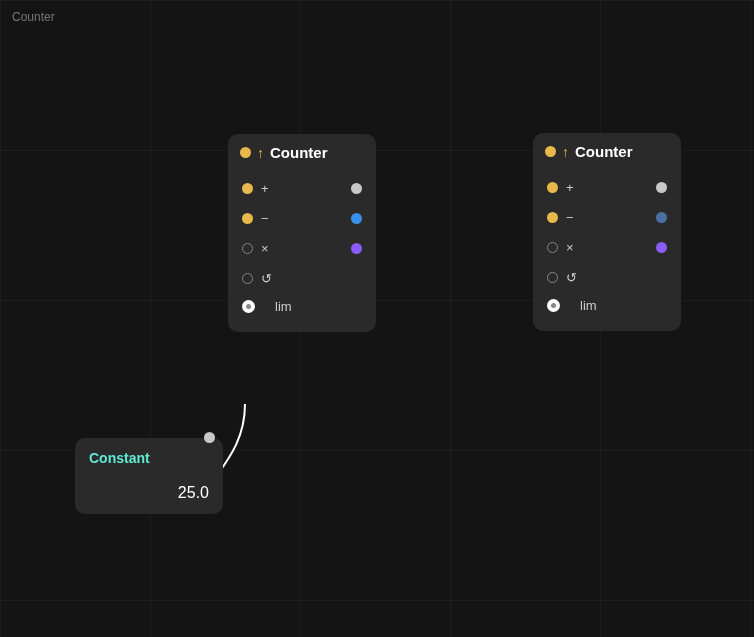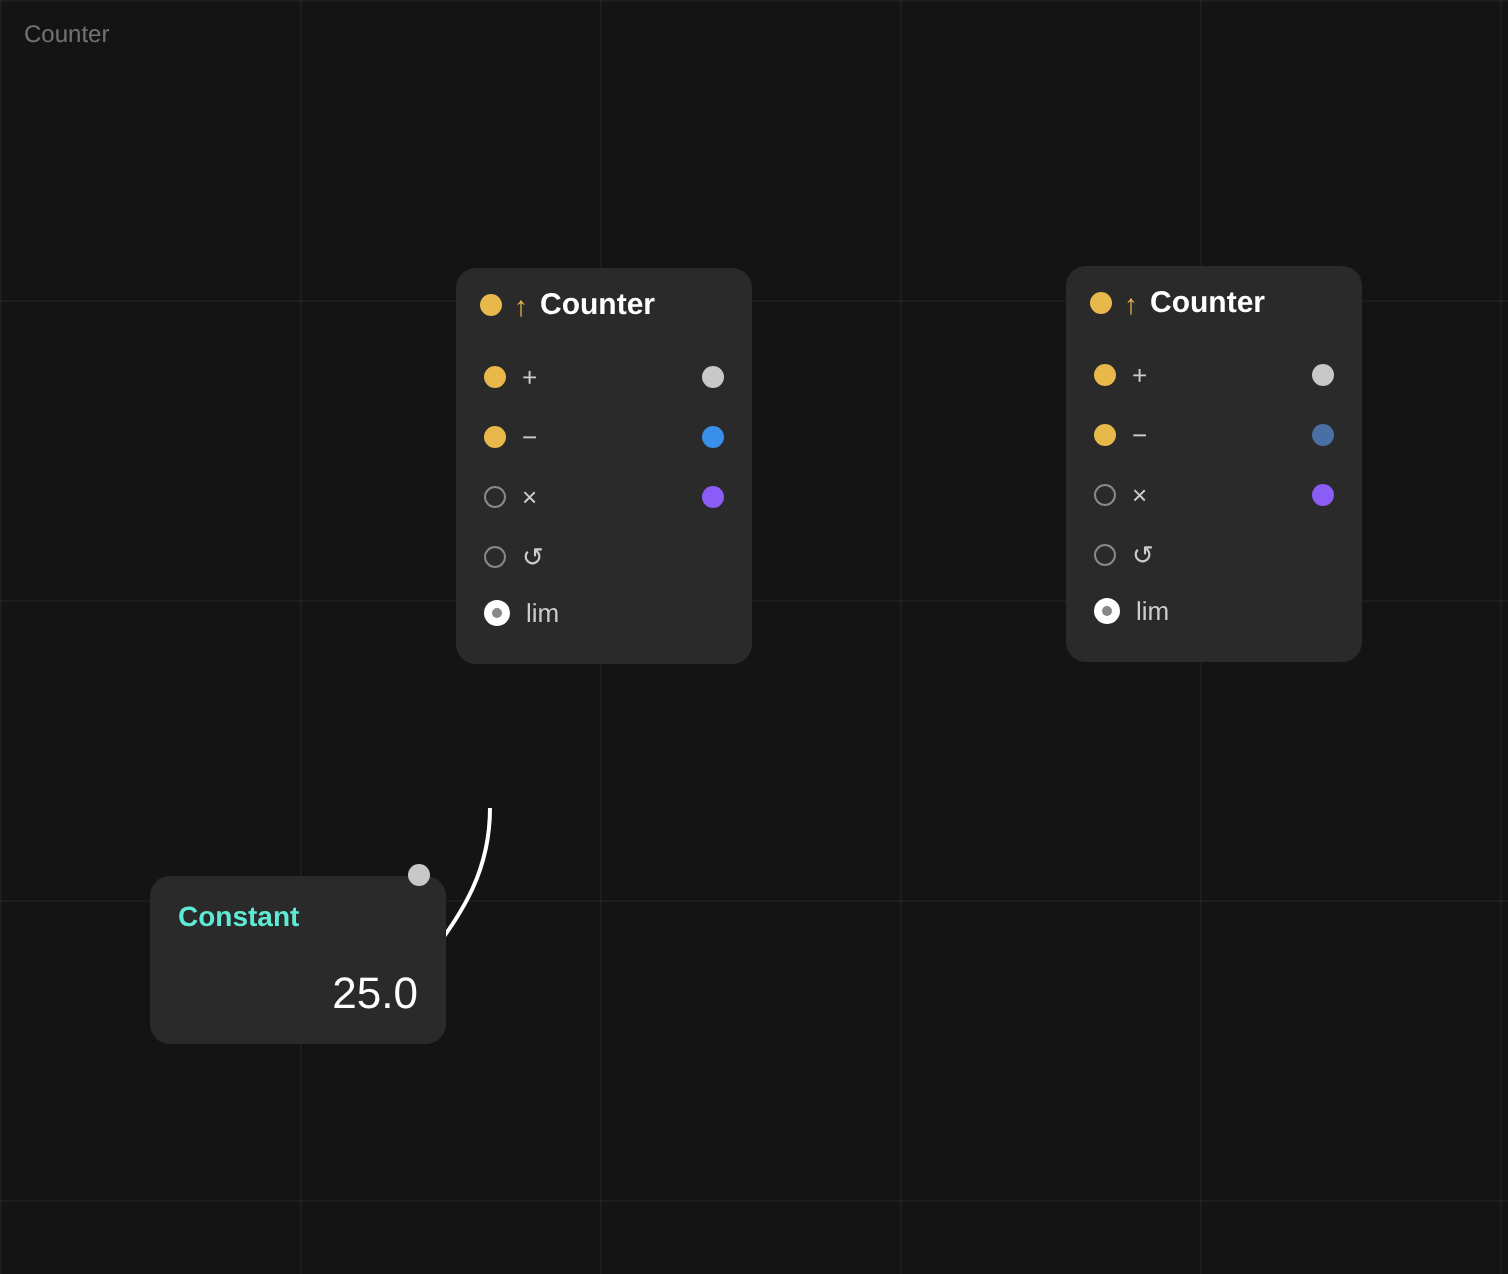--- a/index.html
+++ b/index.html
@@ -84,21 +84,21 @@
     .dot-right-white { background: #c8c8c8; }
 
     .row-label {
       color: #ccc;
       font-size: 13px;
     }
 
     .lim-row {
       display: flex;
       align-items: center;
-      gap: 8px;
+      gap: 20px;
       padding: 6px 14px 10px 14px;
       position: relative;
     }
 
     
     .counter-node-1 {
       left: 228px;
       top: 134px;
       width: 148px;
     }
@@ -121,21 +121,21 @@
     }
 
     .constant-header {
       font-size: 14px;
       font-weight: 600;
       color: #5eead4;
       margin-bottom: 18px;
     }
 
     .constant-value {
-      font-size: 22px;
+      font-size: 16px;
       color: #fff;
       text-align: right;
       font-weight: 500;
     }
 
     
     .connector-svg {
       position: absolute;
       top: 0; left: 0;
       width: 100%; height: 100%;

